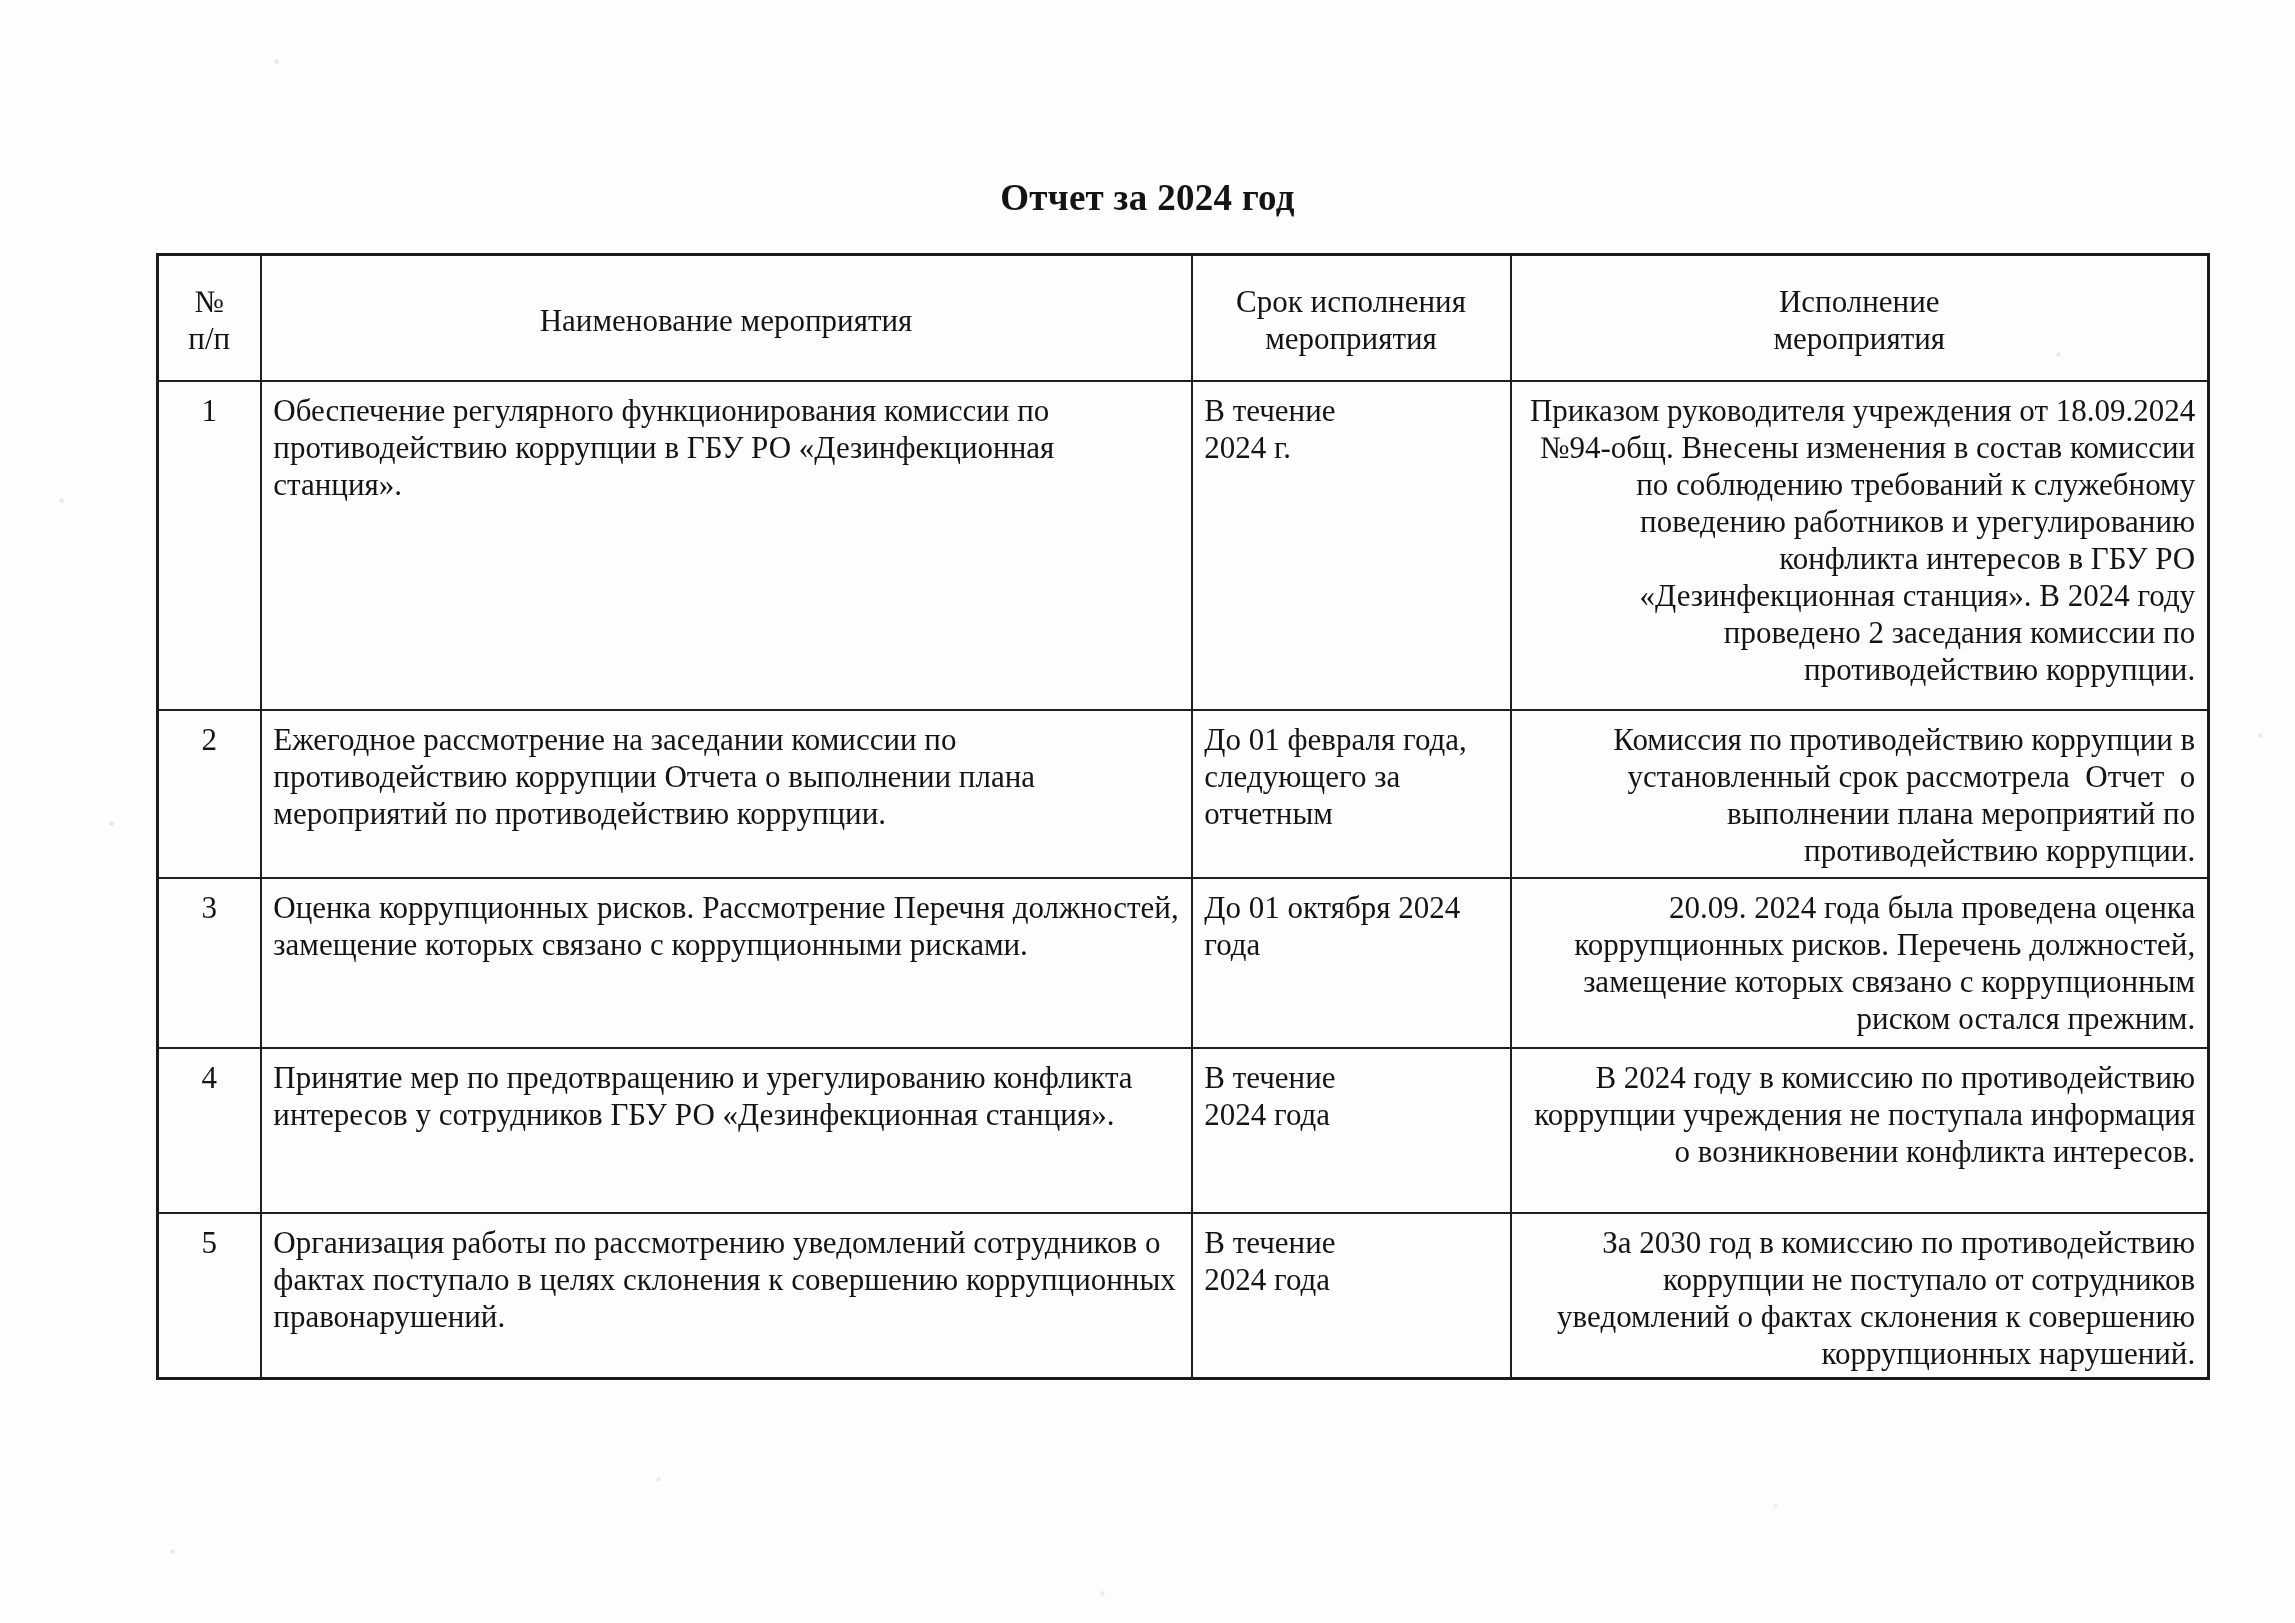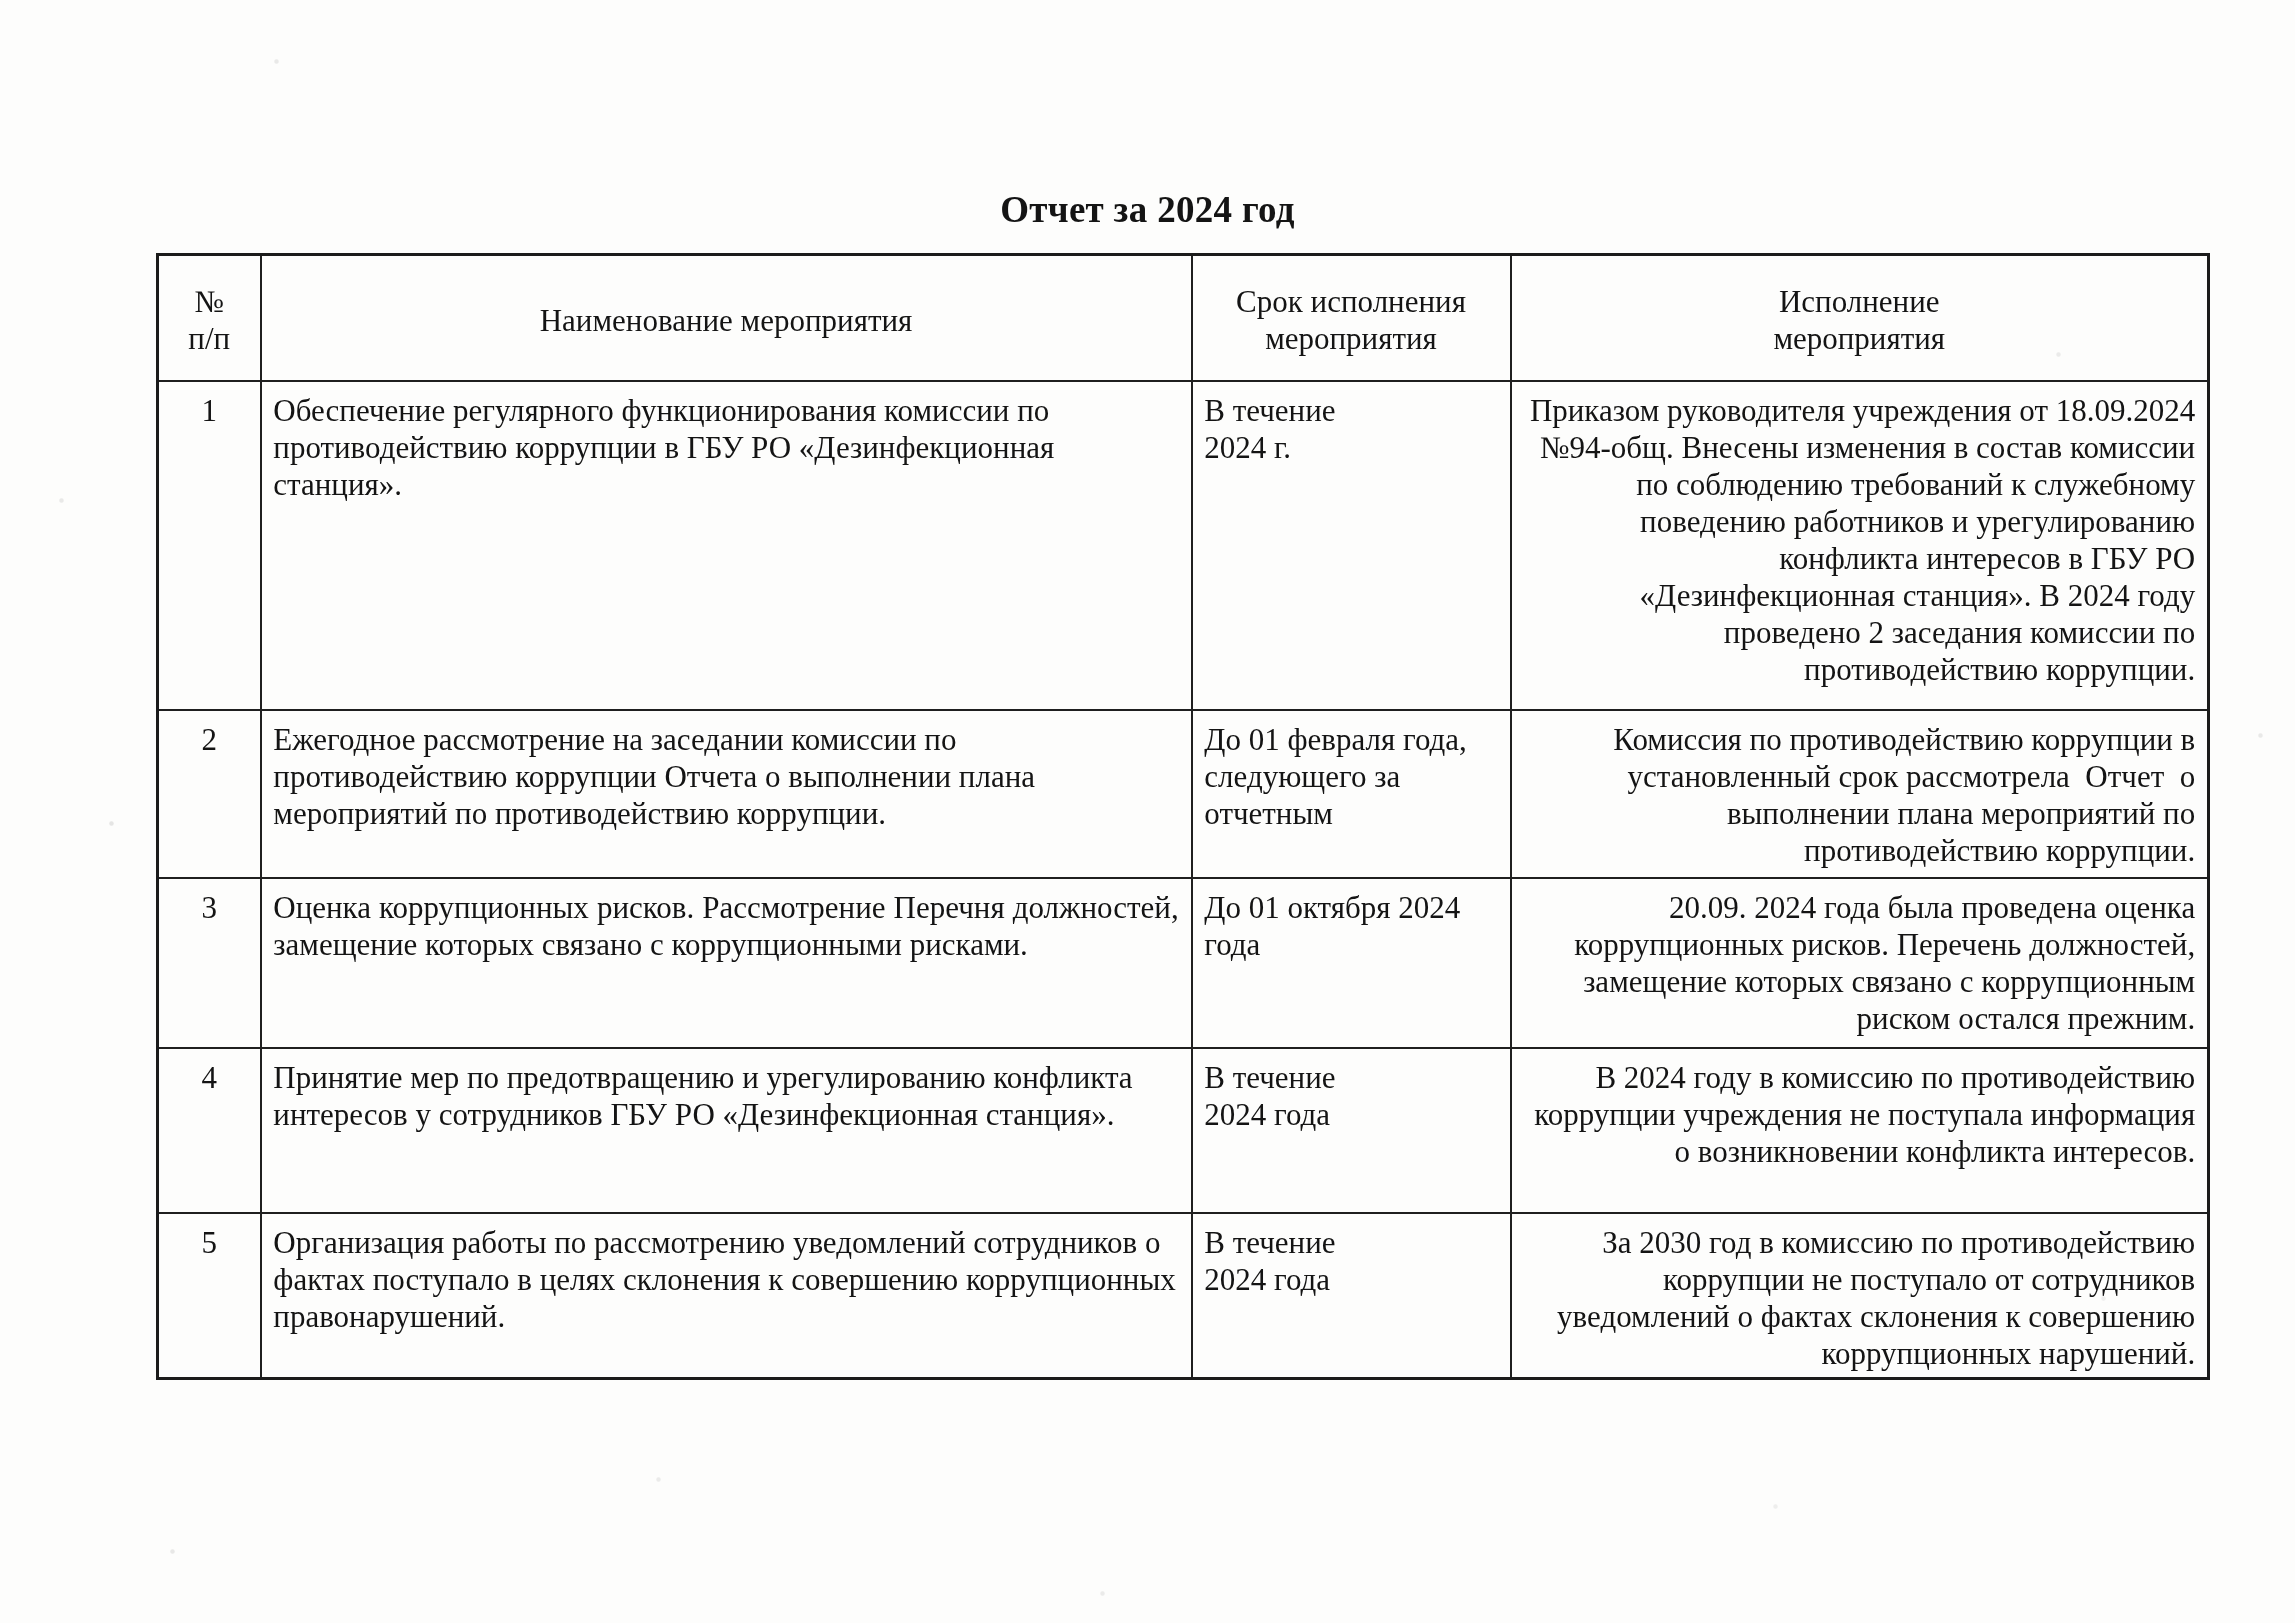--- a/index.html
+++ b/index.html
@@ -12,21 +12,21 @@
     width: 2295px;
     height: 1623px;
     background: #fdfdfc;
     overflow: hidden;
     font-family: "Liberation Serif", "DejaVu Serif", serif;
     color: #141414;
   }
   
   .doc-title {
     position: absolute;
-    top: 102px;
+    top: 90px;
     left: 0;
     width: 100%;
     text-align: center;
     font-weight: bold;
     font-size: 37px;
     line-height: 43px;
     white-space: pre;
     letter-spacing: 0.3px;
   }
   

